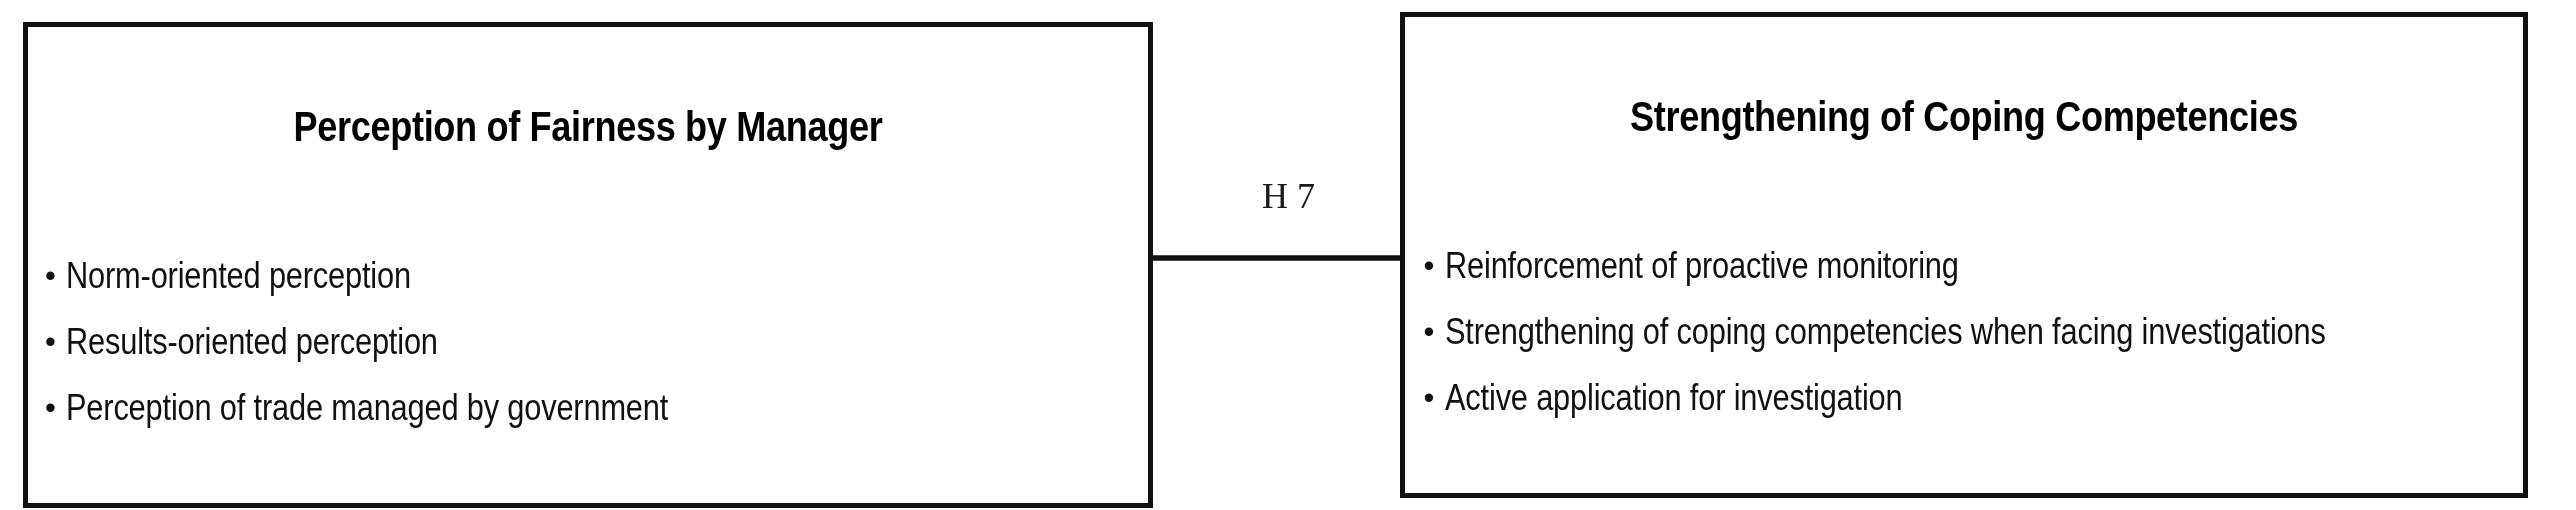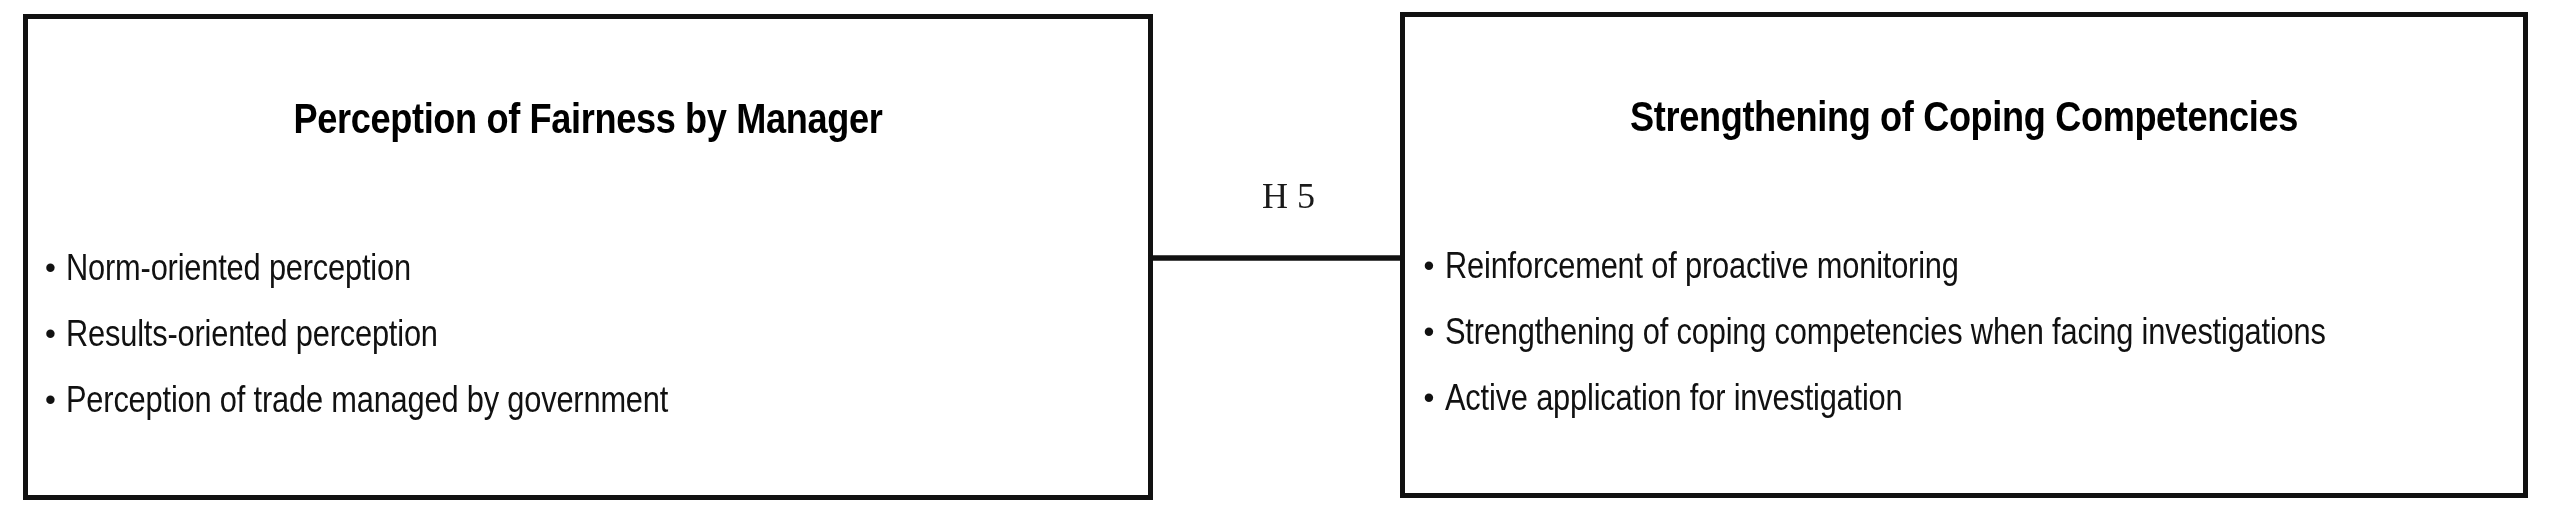--- a/index.html
+++ b/index.html
@@ -25,21 +25,21 @@
   
   .construct-box {
     position: absolute;
     box-sizing: border-box;
     background: #ffffff;
     border: 5.4px solid #111111;
     overflow: hidden;
   }
   #box-left {
     left: 23px;
-    top: 14px;
+    top: 22px;
     width: 1130px;
     height: 486px;
   }
   #box-right {
     left: 1400px;
     top: 12.4px;
     width: 1128px;
     height: 486px;
   }
 
@@ -150,21 +150,21 @@
       </li>
     </ul>
   </div>
 
   <div id="connector-h5">
     <svg width="279" height="124" viewBox="0 0 360 160" xmlns="http://www.w3.org/2000/svg">
       <line x1="0" y1="93" x2="340" y2="93" stroke="#111111" stroke-width="7"></line>
       <polygon points="330,70 362,93 330,116" fill="#111111"></polygon>
     </svg>
   </div>
-  <div id="hypothesis-label">H 5</div>
+  <div id="hypothesis-label">H 7</div>
 
   <div class="construct-box" id="box-right">
 
     <div class="box-title">Strengthening of Coping Competencies</div>
 
     <ul class="bullet-list">
       <li class="bullet-item">
         <span class="bullet-glyph">•</span>
         <span class="bullet-text">Reinforcement of proactive monitoring</span>
       </li>

